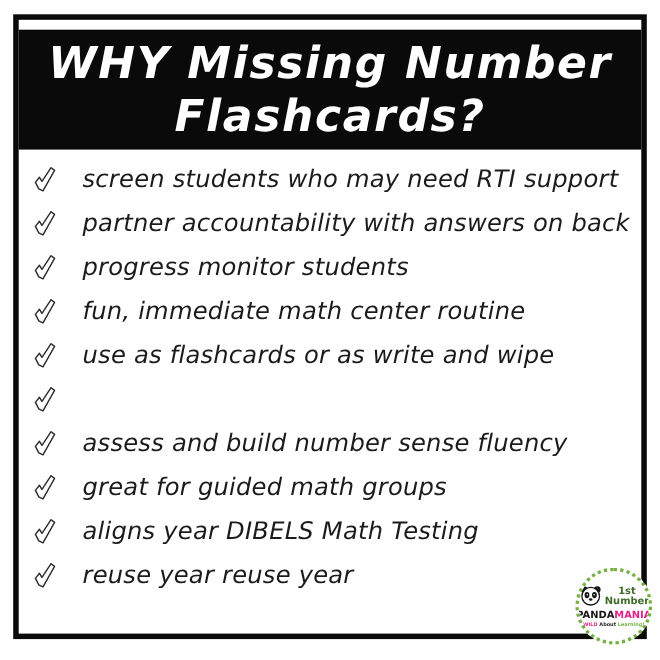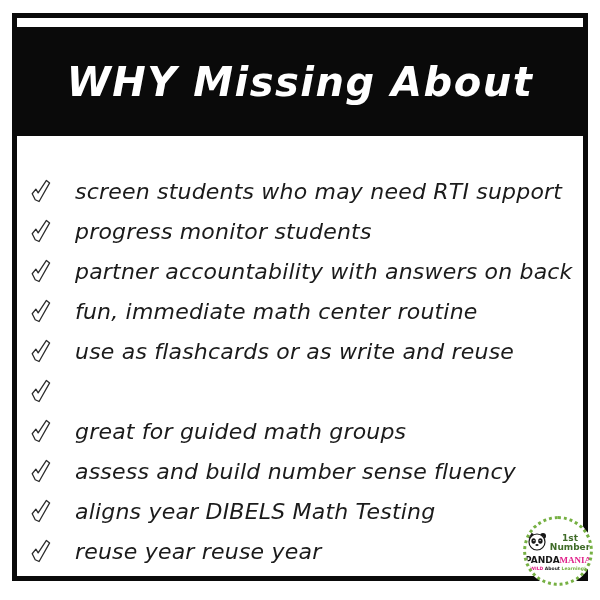--- a/index.html
+++ b/index.html
@@ -16,21 +16,21 @@
     background:#0a0a0a;color:#ffffff;
     display:flex;flex-direction:column;align-items:center;justify-content:center;
   }
   .banner-line{
     font-family:"DejaVu Sans",sans-serif;
     font-style:italic;font-weight:bold;
     font-size:40px;line-height:48px;letter-spacing:1.5px;
     white-space:nowrap;
   }
 
-  .list{position:absolute;left:0;top:125px;width:100%;margin-top:28px;}
+  .list{position:absolute;left:0;top:125px;width:100%;}
   .row{display:flex;align-items:flex-start;}
   .check-col{
     flex:none;width:26px;height:40px;margin-left:10px;
     display:flex;align-items:center;justify-content:center;
   }
   .text-col{margin-left:22px;min-width:0;}
   .tline{
     height:40px;display:flex;align-items:center;
     font-family:"DejaVu Sans",sans-serif;font-style:italic;
     font-size:22px;color:#1b1b1b;letter-spacing:0.2px;white-space:nowrap;
@@ -46,37 +46,38 @@
   .logo-top{display:flex;align-items:center;justify-content:center;gap:2px;margin-top:1px;}
   .grade{
     font-weight:bold;font-size:9px;line-height:9px;color:#3f6b28;
     font-family:"DejaVu Sans",sans-serif;
   }
   .brand{
     font-weight:bold;font-size:9px;line-height:11px;letter-spacing:0px;
     font-family:"DejaVu Sans",sans-serif;white-space:nowrap;
   }
   .brand-p1{color:#161616;margin-top:47px;}
-  .brand-p2{color:#e0218a;font-family:Liberation Serif, serif;}
+  .brand-p2{color:#e0218a;}
   .tagline{
     font-weight:bold;font-size:4.5px;line-height:6px;
     font-family:"DejaVu Sans",sans-serif;white-space:nowrap;
   }
   .tag-w1{color:#e0218a;}
   .tag-w2{color:#1b1b1b;}
   .tag-w3{color:#76b043;}
 </style>
 </head>
 <body>
 
 <div class="stage">
   <div class="card">
 
     <div class="banner">
-      <div class="banner-line">WHY Missing About</div>
+      <div class="banner-line">WHY Missing Number</div>
+      <div class="banner-line">Flashcards?</div>
     </div>
 
     <div class="list">
   <div class="row">
     <div class="check-col">
       <svg width="22" height="26" viewBox="0 0 24 27">
         <path d="M3.5 16.5 L7.5 11.5 L10 15.5 L19 2 L22.5 4.7 L11 25 L6.8 23 Z" fill="#ffffff" stroke="#2b2b2b" stroke-width="1.4" stroke-linejoin="round"></path>
       </svg>
     </div>
     <div class="text-col">
@@ -85,89 +86,89 @@
     </div>
   </div>
 
   <div class="row">
     <div class="check-col">
       <svg width="22" height="26" viewBox="0 0 24 27">
         <path d="M3.5 16.5 L7.5 11.5 L10 15.5 L19 2 L22.5 4.7 L11 25 L6.8 23 Z" fill="#ffffff" stroke="#2b2b2b" stroke-width="1.4" stroke-linejoin="round"></path>
       </svg>
     </div>
     <div class="text-col">
+      <div class="tline">partner accountability with answers on back</div>
+
+    </div>
+  </div>
+
+  <div class="row">
+    <div class="check-col">
+      <svg width="22" height="26" viewBox="0 0 24 27">
+        <path d="M3.5 16.5 L7.5 11.5 L10 15.5 L19 2 L22.5 4.7 L11 25 L6.8 23 Z" fill="#ffffff" stroke="#2b2b2b" stroke-width="1.4" stroke-linejoin="round"></path>
+      </svg>
+    </div>
+    <div class="text-col">
       <div class="tline">progress monitor students</div>
 
     </div>
   </div>
 
   <div class="row">
     <div class="check-col">
       <svg width="22" height="26" viewBox="0 0 24 27">
         <path d="M3.5 16.5 L7.5 11.5 L10 15.5 L19 2 L22.5 4.7 L11 25 L6.8 23 Z" fill="#ffffff" stroke="#2b2b2b" stroke-width="1.4" stroke-linejoin="round"></path>
       </svg>
     </div>
     <div class="text-col">
-      <div class="tline">partner accountability with answers on back</div>
-
-    </div>
-  </div>
-
-  <div class="row">
-    <div class="check-col">
-      <svg width="22" height="26" viewBox="0 0 24 27">
-        <path d="M3.5 16.5 L7.5 11.5 L10 15.5 L19 2 L22.5 4.7 L11 25 L6.8 23 Z" fill="#ffffff" stroke="#2b2b2b" stroke-width="1.4" stroke-linejoin="round"></path>
-      </svg>
-    </div>
-    <div class="text-col">
       <div class="tline">fun, immediate math center routine</div>
 
     </div>
   </div>
 
   <div class="row">
     <div class="check-col">
       <svg width="22" height="26" viewBox="0 0 24 27">
         <path d="M3.5 16.5 L7.5 11.5 L10 15.5 L19 2 L22.5 4.7 L11 25 L6.8 23 Z" fill="#ffffff" stroke="#2b2b2b" stroke-width="1.4" stroke-linejoin="round"></path>
       </svg>
     </div>
     <div class="text-col">
-      <div class="tline">use as flashcards or as write and reuse</div>
-
-    </div>
-  </div>
-
-  <div class="row">
-    <div class="check-col">
-      <svg width="22" height="26" viewBox="0 0 24 27">
-        <path d="M3.5 16.5 L7.5 11.5 L10 15.5 L19 2 L22.5 4.7 L11 25 L6.8 23 Z" fill="#ffffff" stroke="#2b2b2b" stroke-width="1.4" stroke-linejoin="round"></path>
-      </svg>
+      <div class="tline">use as flashcards or as write and wipe</div>
+
+    </div>
+  </div>
+
+  <div class="row">
+    <div class="check-col">
+      <svg width="22" height="26" viewBox="0 0 24 27">
+        <path d="M3.5 16.5 L7.5 11.5 L10 15.5 L19 2 L22.5 4.7 L11 25 L6.8 23 Z" fill="#ffffff" stroke="#2b2b2b" stroke-width="1.4" stroke-linejoin="round"></path>
+      </svg>
+    </div>
+  </div>
+
+  <div class="row">
+    <div class="check-col">
+      <svg width="22" height="26" viewBox="0 0 24 27">
+        <path d="M3.5 16.5 L7.5 11.5 L10 15.5 L19 2 L22.5 4.7 L11 25 L6.8 23 Z" fill="#ffffff" stroke="#2b2b2b" stroke-width="1.4" stroke-linejoin="round"></path>
+      </svg>
+    </div>
+    <div class="text-col">
+      <div class="tline">assess and build number sense fluency</div>
+
     </div>
   </div>
 
   <div class="row">
     <div class="check-col">
       <svg width="22" height="26" viewBox="0 0 24 27">
         <path d="M3.5 16.5 L7.5 11.5 L10 15.5 L19 2 L22.5 4.7 L11 25 L6.8 23 Z" fill="#ffffff" stroke="#2b2b2b" stroke-width="1.4" stroke-linejoin="round"></path>
       </svg>
     </div>
     <div class="text-col">
       <div class="tline">great for guided math groups</div>
-
-    </div>
-  </div>
-
-  <div class="row">
-    <div class="check-col">
-      <svg width="22" height="26" viewBox="0 0 24 27">
-        <path d="M3.5 16.5 L7.5 11.5 L10 15.5 L19 2 L22.5 4.7 L11 25 L6.8 23 Z" fill="#ffffff" stroke="#2b2b2b" stroke-width="1.4" stroke-linejoin="round"></path>
-      </svg>
-    </div>
-    <div class="text-col">
-      <div class="tline">assess and build number sense fluency</div>
 
     </div>
   </div>
 
   <div class="row">
     <div class="check-col">
       <svg width="22" height="26" viewBox="0 0 24 27">
         <path d="M3.5 16.5 L7.5 11.5 L10 15.5 L19 2 L22.5 4.7 L11 25 L6.8 23 Z" fill="#ffffff" stroke="#2b2b2b" stroke-width="1.4" stroke-linejoin="round"></path>
       </svg>
     </div>

